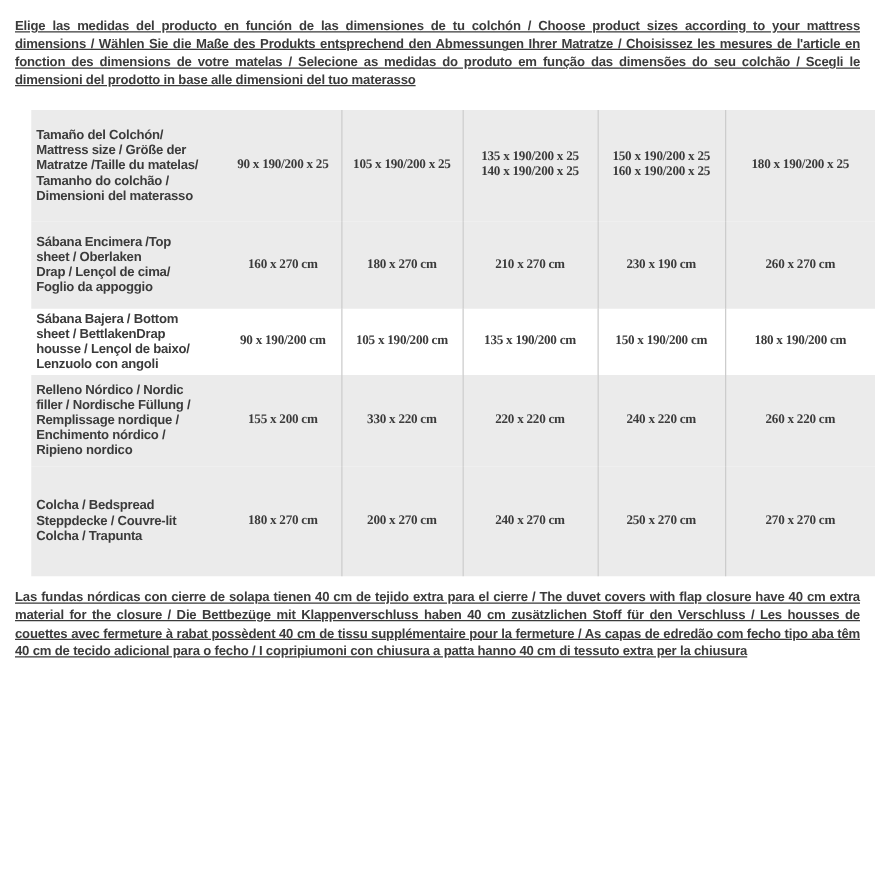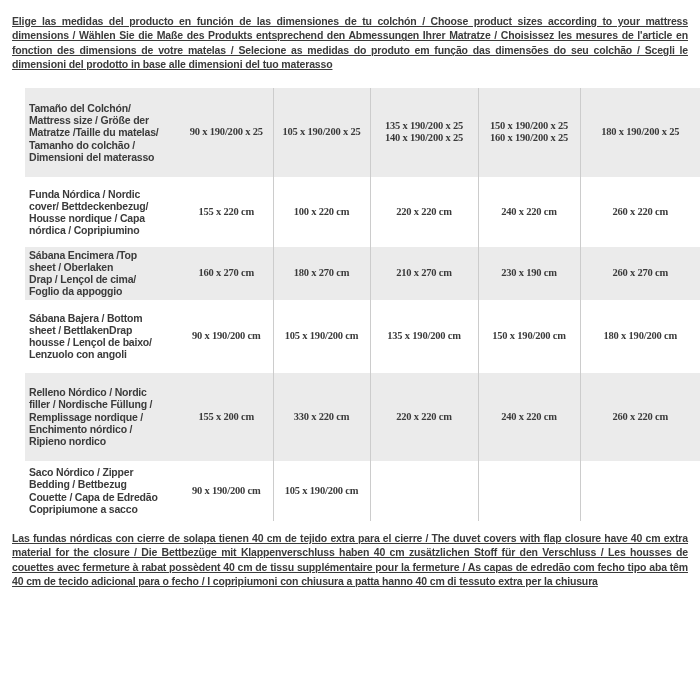--- a/index.html
+++ b/index.html
@@ -98,31 +98,20 @@
 Tamanho do colchão /
 Dimensioni del materasso</td>
           <td class="val">90 x 190/200 x 25</td>
           <td class="val">105 x 190/200 x 25</td>
           <td class="val">135 x 190/200 x 25
 140 x 190/200 x 25</td>
           <td class="val">150 x 190/200 x 25
 160 x 190/200 x 25</td>
           <td class="val">180 x 190/200 x 25</td>
         </tr>
-        <tr>
-          <td class="label-cell">Funda Nórdica /  Nordic
-cover/ Bettdeckenbezug/
-Housse nordique / Capa
-nórdica / Copripiumino</td>
-          <td class="val">155 x 220 cm</td>
-          <td class="val">100 x 220 cm</td>
-          <td class="val">220 x 220 cm</td>
-          <td class="val">240 x 220 cm</td>
-          <td class="val">260 x 220 cm</td>
-        </tr>
         <tr class="alt">
           <td class="label-cell">Sábana Encimera /Top
 sheet / Oberlaken
 Drap / Lençol de cima/
 Foglio da appoggio</td>
           <td class="val">160 x 270 cm</td>
           <td class="val">180 x 270 cm</td>
           <td class="val">210 x 270 cm</td>
           <td class="val">230 x 190 cm</td>
           <td class="val">260 x 270 cm</td>
@@ -143,29 +132,28 @@
 filler / Nordische Füllung /
 Remplissage nordique /
 Enchimento nórdico /
 Ripieno nordico</td>
           <td class="val">155 x 200 cm</td>
           <td class="val">330 x 220 cm</td>
           <td class="val">220 x 220 cm</td>
           <td class="val">240 x 220 cm</td>
           <td class="val">260 x 220 cm</td>
         </tr>
-        <tr>
-          <td class="label-cell">Saco Nórdico / Zipper
-Bedding / Bettbezug
-Couette  / Capa de Edredão
-Copripiumone a sacco</td>
-          <td class="val">90 x 190/200 cm</td>
-          <td class="val">105 x 190/200 cm</td>
-          <td class="val"></td>
-          <td class="val"></td>
-          <td class="val"></td>
+        <tr class="alt">
+          <td class="label-cell">Colcha / Bedspread
+Steppdecke / Couvre-lit
+Colcha / Trapunta</td>
+          <td class="val">180 x 270 cm</td>
+          <td class="val">200 x 270 cm</td>
+          <td class="val">240 x 270 cm</td>
+          <td class="val">250 x 270 cm</td>
+          <td class="val">270 x 270 cm</td>
         </tr>
       </tbody>
   </table>
 
   <p class="footnote">Las fundas nórdicas con cierre de solapa tienen 40 cm de tejido extra para el cierre  /  The duvet covers with flap closure have 40 cm extra material for the closure / Die Bettbezüge mit Klappenverschluss haben 40 cm zusätzlichen Stoff für den Verschluss / Les housses de couettes avec fermeture à rabat possèdent 40 cm de tissu supplémentaire pour la fermeture / As capas de edredão com fecho tipo aba têm 40 cm de tecido adicional para o fecho / I copripiumoni con chiusura a patta hanno 40 cm di tessuto extra per la chiusura</p>
 
 </div>
 
 </body></html>

